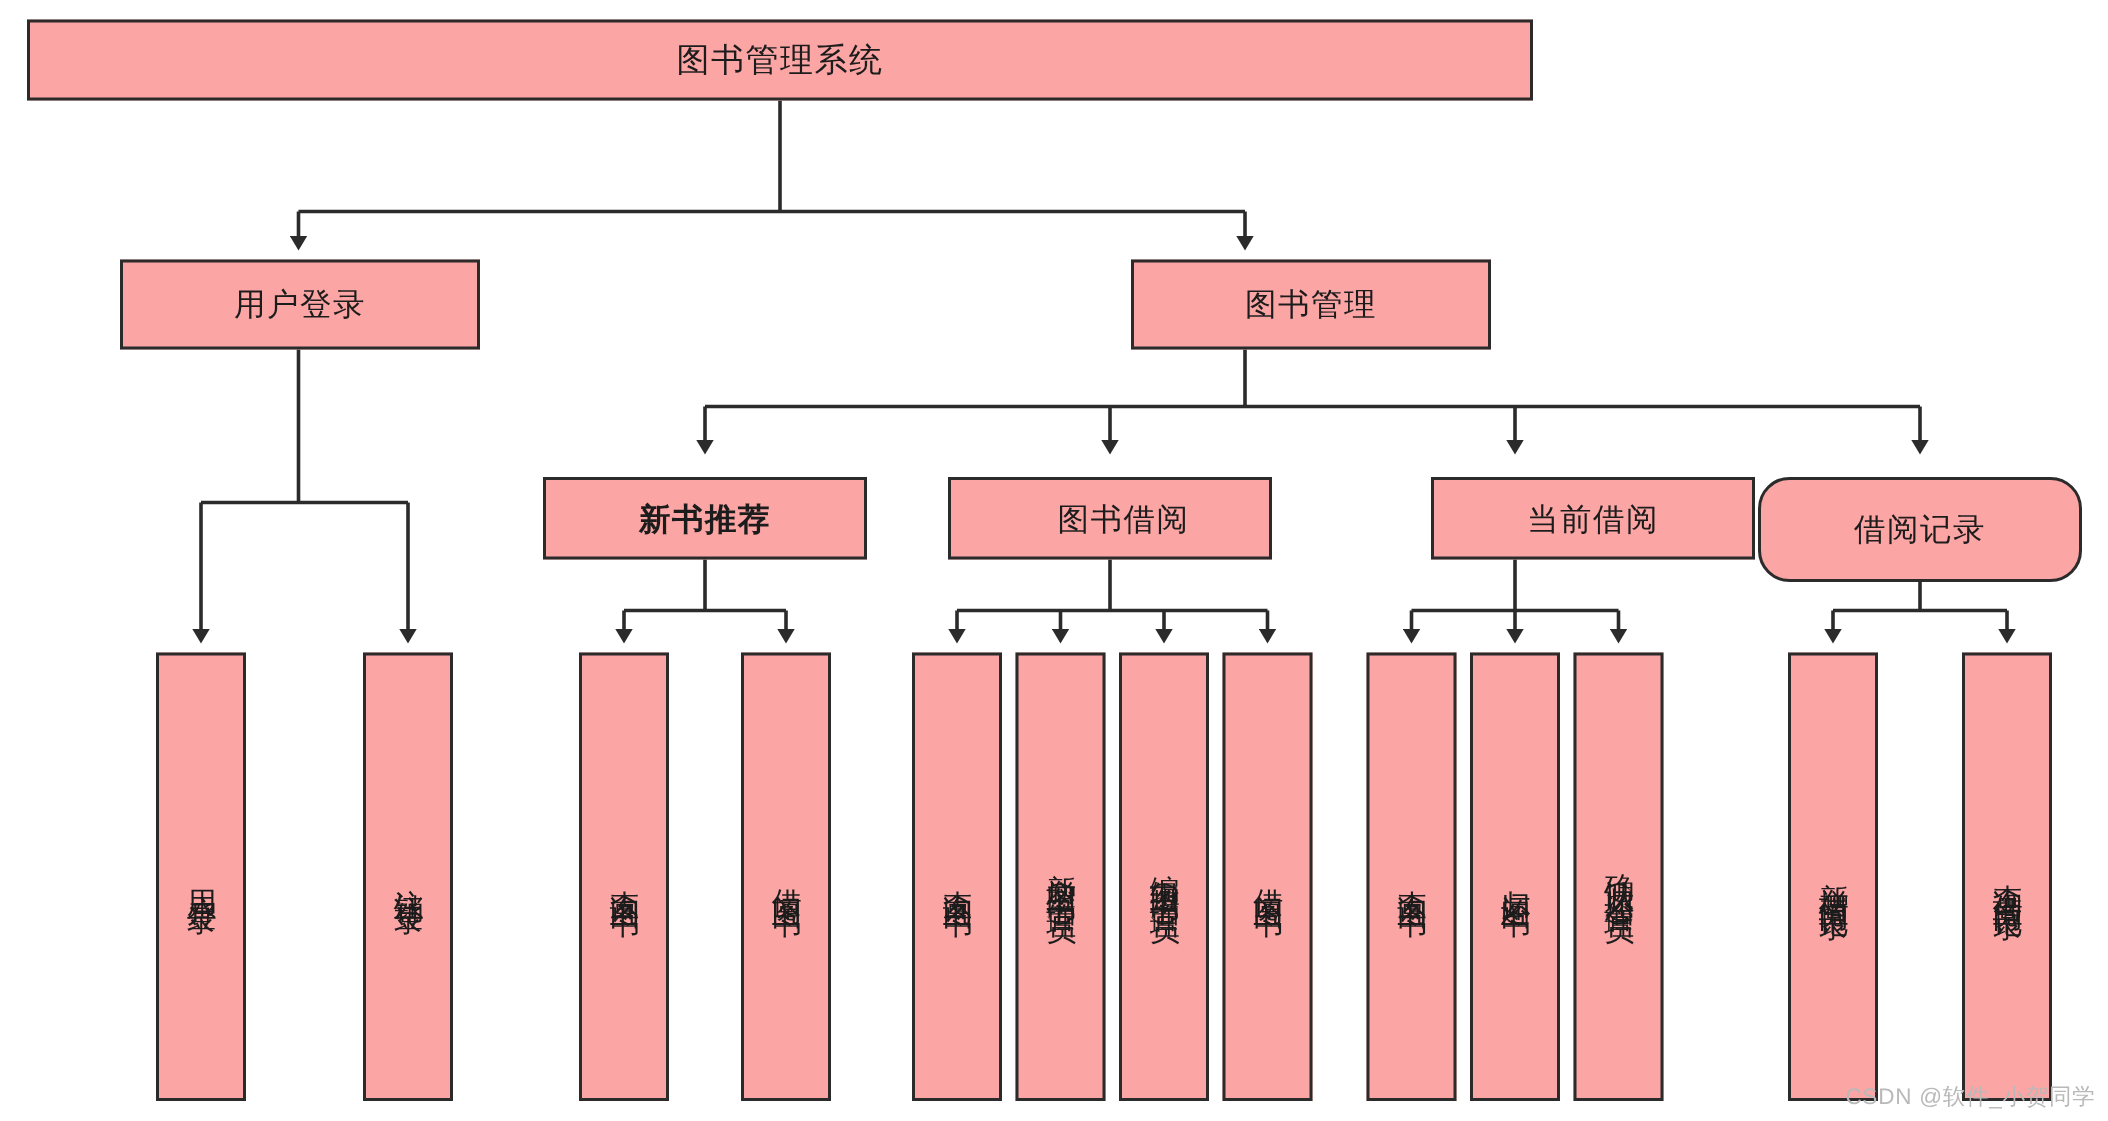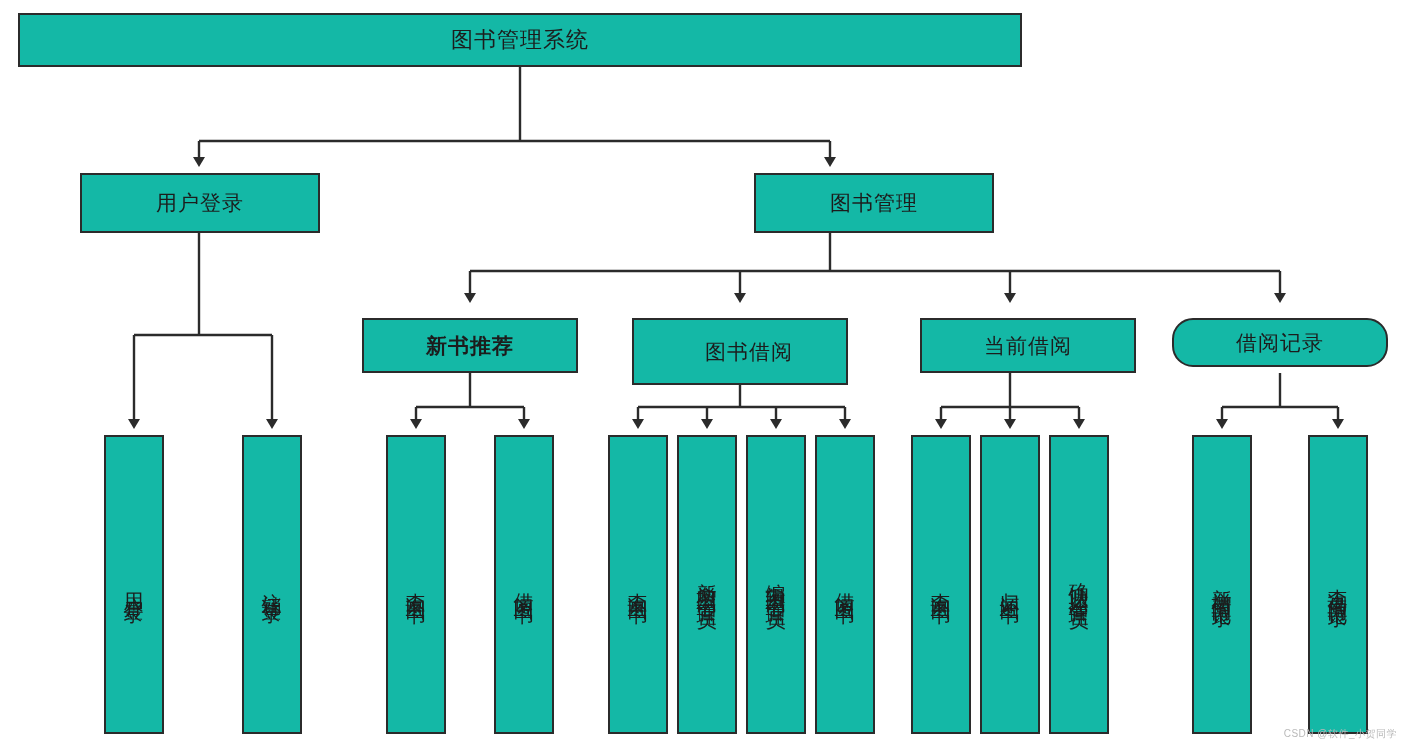--- a/index.html
+++ b/index.html
@@ -1,28 +1,28 @@
 <!DOCTYPE html>
 <html><head>
 <meta charset="utf-8">
 <style>
   html,body{margin:0;padding:0;background:#ffffff;}
   body{width:1405px;height:747px;overflow:hidden;
        font-family:"Liberation Sans","DejaVu Sans",sans-serif;}
   #diagram{position:relative;width:1405px;height:747px;background:#fff;}
   svg.edges{position:absolute;left:0;top:0;width:1405px;height:747px;}
-  .node{position:absolute;box-sizing:border-box;background:#14b8a6;
+  .node{position:absolute;box-sizing:border-box;background:#fca5a5;
         border:2px solid #2b2b2b;display:flex;align-items:center;
         justify-content:center;color:#1c1c1c;}
   .node.h{font-size:21px;letter-spacing:1px;}
   .node.v{writing-mode:vertical-rl;text-orientation:upright;
           font-size:20px;letter-spacing:4px;line-height:1;
           padding:6px 0;}
   .node.root{font-size:22px;}
-  .watermark{position:absolute;right:8px;bottom:6px;font-size:10px;
+  .watermark{position:absolute;right:8px;bottom:6px;font-size:15px;
              color:#b9b9b9;letter-spacing:.5px;white-space:nowrap;}
 </style>
 </head>
 <body>
 
 <div id="diagram">
 
   <svg class="edges" viewBox="0 0 1405 747" xmlns="http://www.w3.org/2000/svg">
     <defs>
       <marker id="arr" markerWidth="10" markerHeight="12" refX="1" refY="6" orient="auto" markerUnits="userSpaceOnUse">
@@ -72,23 +72,23 @@
       <path d="M1338,407 L1338,420" marker-end="url(#arr)"></path>
     </g>
   </svg>
 
   <div class="node h root" style="left:18px;top:13px;width:1004px;height:54px;">图书管理系统</div>
 
   <div class="node h" style="left:80px;top:173px;width:240px;height:60px;">用户登录</div>
   <div class="node h" style="left:710px;top:173px;width:240px;height:60px;margin-left:44px;">图书管理</div>
 
   <div class="node h" style="left:362px;top:318px;width:216px;height:55px;font-weight:bold;">新书推荐</div>
-  <div class="node h" style="left:632px;top:318px;width:216px;height:67px;padding-left:18px;">图书借阅</div>
-  <div class="node h" style="left:920px;top:318px;width:216px;height:55px;">当前借阅</div>
-  <div class="node h" style="left:1172px;top:318px;width:216px;height:49px;border-radius:21px;">借阅记录</div>
+  <div class="node h" style="left:632px;top:318px;width:216px;height:55px;padding-left:18px;">图书借阅</div>
+  <div class="node h" style="left:954px;top:318px;width:216px;height:55px;">当前借阅</div>
+  <div class="node h" style="left:1172px;top:318px;width:216px;height:70px;border-radius:21px;">借阅记录</div>
 
   <div class="node v" style="left:104px;top:435px;width:60px;height:299px;">用户登录</div>
   <div class="node v" style="left:242px;top:435px;width:60px;height:299px;">注销登录</div>
 
   <div class="node v" style="left:386px;top:435px;width:60px;height:299px;">查询图书</div>
   <div class="node v" style="left:494px;top:435px;width:60px;height:299px;">借阅图书</div>
 
   <div class="node v" style="left:608px;top:435px;width:60px;height:299px;">查询图书</div>
   <div class="node v" style="left:677px;top:435px;width:60px;height:299px;">新增图书（管理员）</div>
   <div class="node v" style="left:746px;top:435px;width:60px;height:299px;">编辑图书（管理员）</div>

